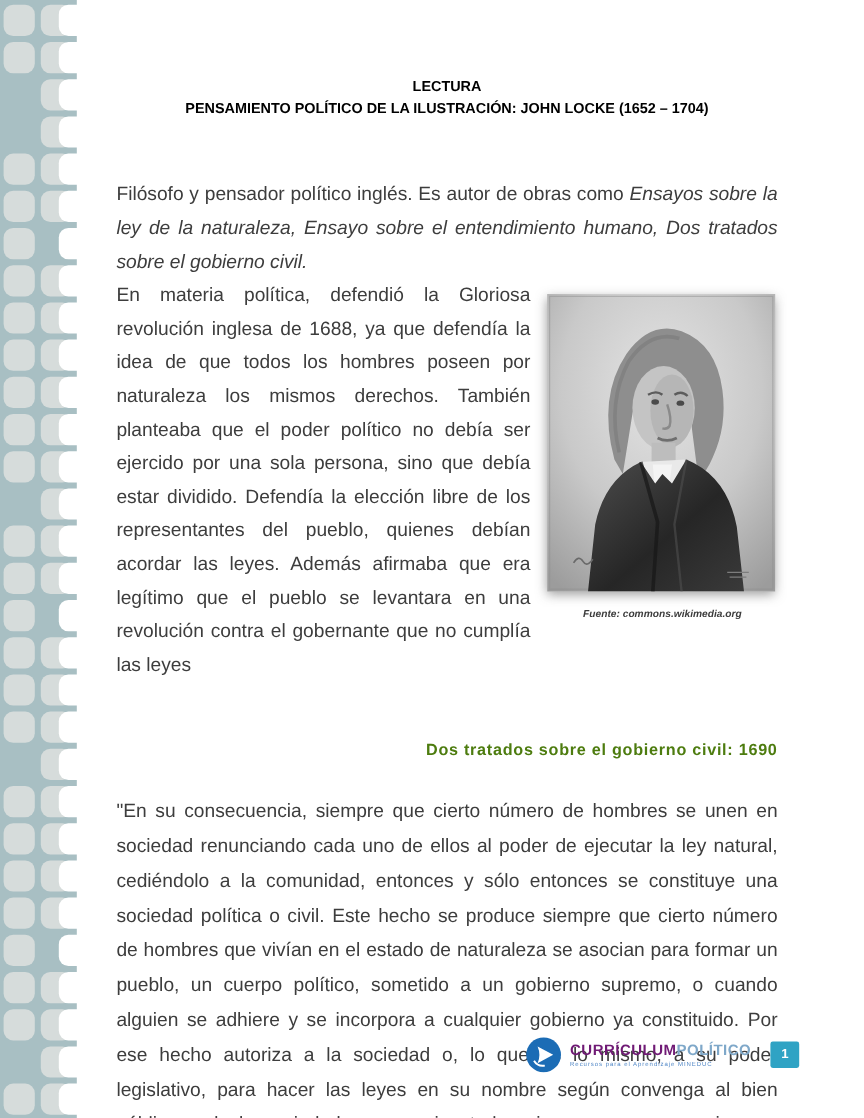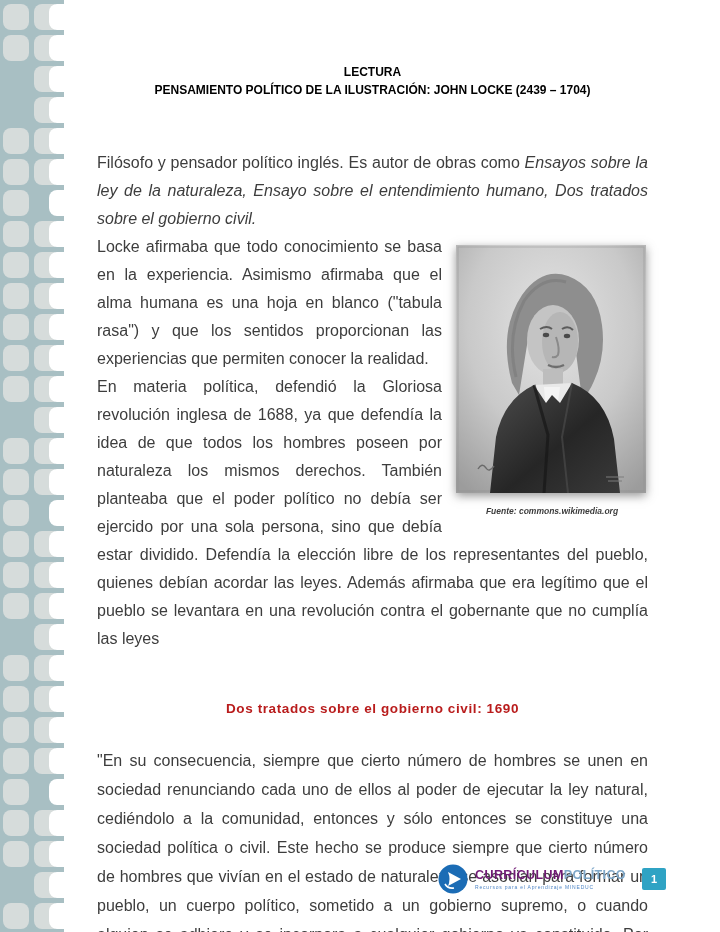--- a/index.html
+++ b/index.html
@@ -23,23 +23,23 @@
   .intro em { font-style:italic; }
 
   .wrap-zone { margin-top:0; }
   .portrait-box { float:right; width:192px; margin-left:14px; margin-bottom:2px;
                   margin-top:12px; }
   .portrait { display:block; width:190px; height:248px;
               box-shadow:0 3px 9px rgba(70,70,70,.55); background:#c7c7c7; }
   .portrait-caption { text-align:center; font-size:8.5px; font-weight:600;
                       color:#3c3c3c; margin-top:12px; line-height:12px;font-style:italic; }
 
-  .section-title { clear:both; padding-top:48px; text-align:center;
+  .section-title { clear:both; padding-top:48px; text-align:right;
                    font-size:13.5px; font-weight:bold; letter-spacing:.6px;
-                   color:#b91c1c; }
+                   color:#4d7c0f; }
   .quote { margin-top:30px; line-height:29px; }
 
   
   .footer { position:absolute; right:54px; bottom:38px; display:flex;
             align-items:center; gap:16px; }
   .logo { display:flex; align-items:center; gap:7px; }
   .logo-icon { width:30px; height:30px; }
   .brand-lines { display:flex; flex-direction:column; }
   .brand-line { font-size:12.5px; font-weight:bold; letter-spacing:.4px;
                 line-height:13px; white-space:nowrap; }
@@ -138,21 +138,21 @@
       <div class="sq white" style="left: 49px; top: 872px;"></div>
       <div class="sq" style="left: 3px; top: 903px;"></div>
       <div class="sq" style="left: 34px; top: 903px;"></div>
       <div class="sq white" style="left: 49px; top: 903px;"></div>
     </div>
 
   <div class="content">
 
     <div class="title-block">
       <div>LECTURA</div>
-      <div>PENSAMIENTO POLÍTICO DE LA ILUSTRACIÓN: JOHN LOCKE (2439 – 1704)</div>
+      <div>PENSAMIENTO POLÍTICO DE LA ILUSTRACIÓN: JOHN LOCKE (1652 – 1704)</div>
     </div>
 
     <p class="doc-text intro"><span>Filósofo y pensador político inglés. Es autor de obras como </span><em>Ensayos sobre la ley de la naturaleza, Ensayo sobre el entendimiento humano, Dos tratados sobre el gobierno civil.</em></p>
 
     <div class="wrap-zone">
 
       <div class="portrait-box">
         <svg class="portrait" viewBox="0 0 190 248" xmlns="http://www.w3.org/2000/svg" aria-hidden="true">
           <defs>
             <radialGradient id="pgBg" cx="50%" cy="32%" r="80%">
@@ -188,21 +188,20 @@
           <path d="M34,248 L40,192 Q48,154 78,140 L90,158 L96,150 L104,158 L116,138 Q150,152 158,194 L164,248 Z" fill="url(#pgRobe)"></path>
           <path d="M78,140 L92,190 L88,248" stroke="#171717" stroke-width="3" fill="none" opacity=".7"></path>
           <path d="M116,138 L106,192 L112,248" stroke="#4f4f4f" stroke-width="2" fill="none" opacity=".6"></path>
 
           <path d="M22,224 q4,-7 8,-1 q3,5 8,-2" stroke="#6a6a6a" stroke-width="1.4" fill="none"></path>
           <path d="M150,232 h18 M152,236 h14" stroke="#7c7c7c" stroke-width="1" fill="none"></path>
         </svg>
         <div class="portrait-caption">Fuente: commons.wikimedia.org</div>
       </div>
 
-      <p class="doc-text">Locke afirmaba que todo conocimiento se basa en la experiencia. Asimismo afirmaba que el alma humana es una hoja en blanco ("tabula rasa") y que los sentidos proporcionan las experiencias que permiten conocer la realidad.</p>
       <p class="doc-text">En materia política, defendió la Gloriosa revolución inglesa de 1688, ya que defendía la idea de que todos los hombres poseen por naturaleza los mismos derechos. También planteaba que el poder político no debía ser ejercido por una sola persona, sino que debía estar dividido. Defendía la elección libre de los representantes del pueblo, quienes debían acordar las leyes. Además afirmaba que era legítimo que el pueblo se levantara en una revolución contra el gobernante que no cumplía las leyes</p>
     </div>
 
     <h2 class="section-title">Dos tratados sobre el gobierno civil: 1690</h2>
 
     <p class="doc-text quote">"En su consecuencia, siempre que cierto número de hombres se unen en sociedad renunciando cada uno de ellos al poder de ejecutar la ley natural, cediéndolo a la comunidad, entonces y sólo entonces se constituye una sociedad política o civil. Este hecho se produce siempre que cierto número de hombres que vivían en el estado de naturaleza se asocian para formar un pueblo, un cuerpo político, sometido a un gobierno supremo, o cuando alguien se adhiere y se incorpora a cualquier gobierno ya constituido. Por ese hecho autoriza a la sociedad o, lo que es lo mismo, a su poder legislativo, para hacer las leyes en su nombre según convenga al bien público o de la sociedad, y para ejecutarlas siempre que se requiera su propia asistencia (como si se tratase de decisiones propias suyas). Eso es lo que saca al hombre de un estado de naturaleza y lo coloca dentro de una sociedad civil, es decir, el hecho de establecer en este mundo un juez con autoridad para decidir todas las disputas, y reparar todos los daños que pueda sufrir un miembro cualquiera de la misma. Ese juez es el poder legislativo, o lo son los magistrados que él</p>
   </div>
 
   <div class="footer">
     <div class="logo">

